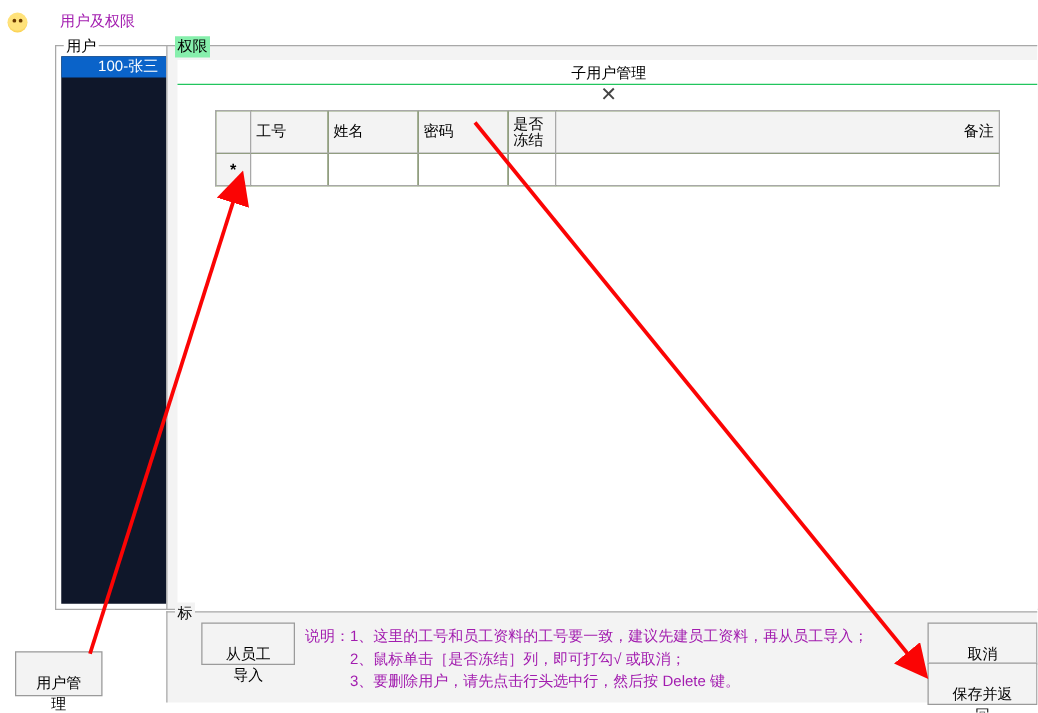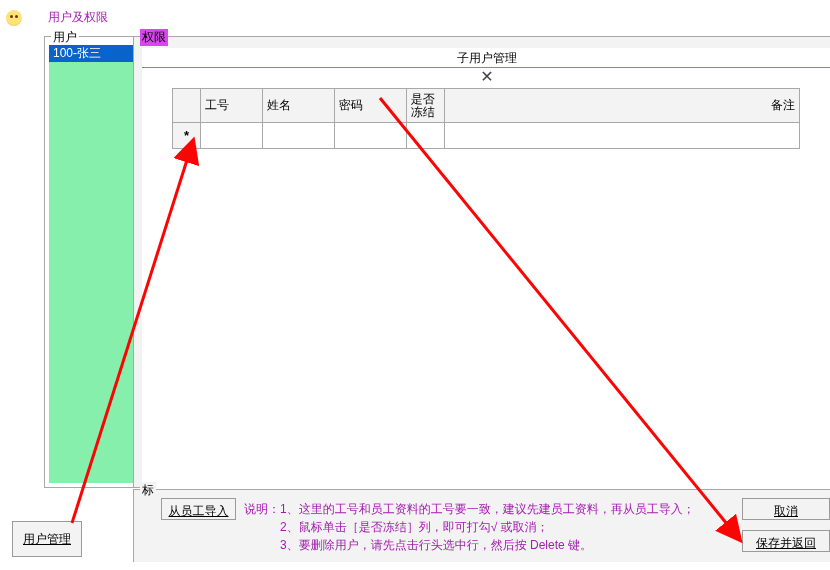--- a/index.html
+++ b/index.html
@@ -58,22 +58,23 @@
   .users-panel .legend {
     position: absolute;
     top: -8px; left: 6px;
     background: #fff;
     padding: 0 2px;
     font-size: 12px;
   }
   .users-panel .list {
     position: absolute;
     left: 4px; right: 4px; top: 8px; bottom: 4px;
-    background: #86efac;
+    background: #0f172a;
     overflow: hidden;
+    text-align: center;
   }
   .users-panel .item {
     height: 17px; line-height: 17px;
     padding: 0 4px;
     background: #0a63c9;
     color: #fff;
     font-size: 12px;
     white-space: nowrap;
   }
 
@@ -84,21 +85,21 @@
     width: 697px; height: 452px;
     border-left: 1px solid #a8a8a8;
     border-top: 1px solid #a8a8a8;
     border-bottom: 1px solid #a8a8a8;
     border-right: none;
     background: #f3f3f3;
   }
   .perm-panel .legend {
     position: absolute;
     top: -8px; left: 6px;
-    background: #d946ef;
+    background: #86efac;
     padding: 0 2px;
   }
 
   
   .usermgmt-panel {
     position: absolute;
     left: 142px; top: 48px;
     width: 688px; height: 444px;
     background: #fff;
   }
@@ -207,22 +208,21 @@
     right: 0px; top: 40px;
     width: 88px; height: 22px;
   }
 
   button.winbtn {
     font-family: inherit;
     font-size: 12px;
     background: #f3f3f3;
     border: 1px solid #9a9a9a;
     cursor: pointer;
-    padding: 4px;
-    text-decoration: underline;
+    padding: 16px;
   }
 
   .um-button {
     position: absolute;
     left: 12px; top: 521px;
     width: 70px; height: 36px;
   }
 
   
   .arrows {

